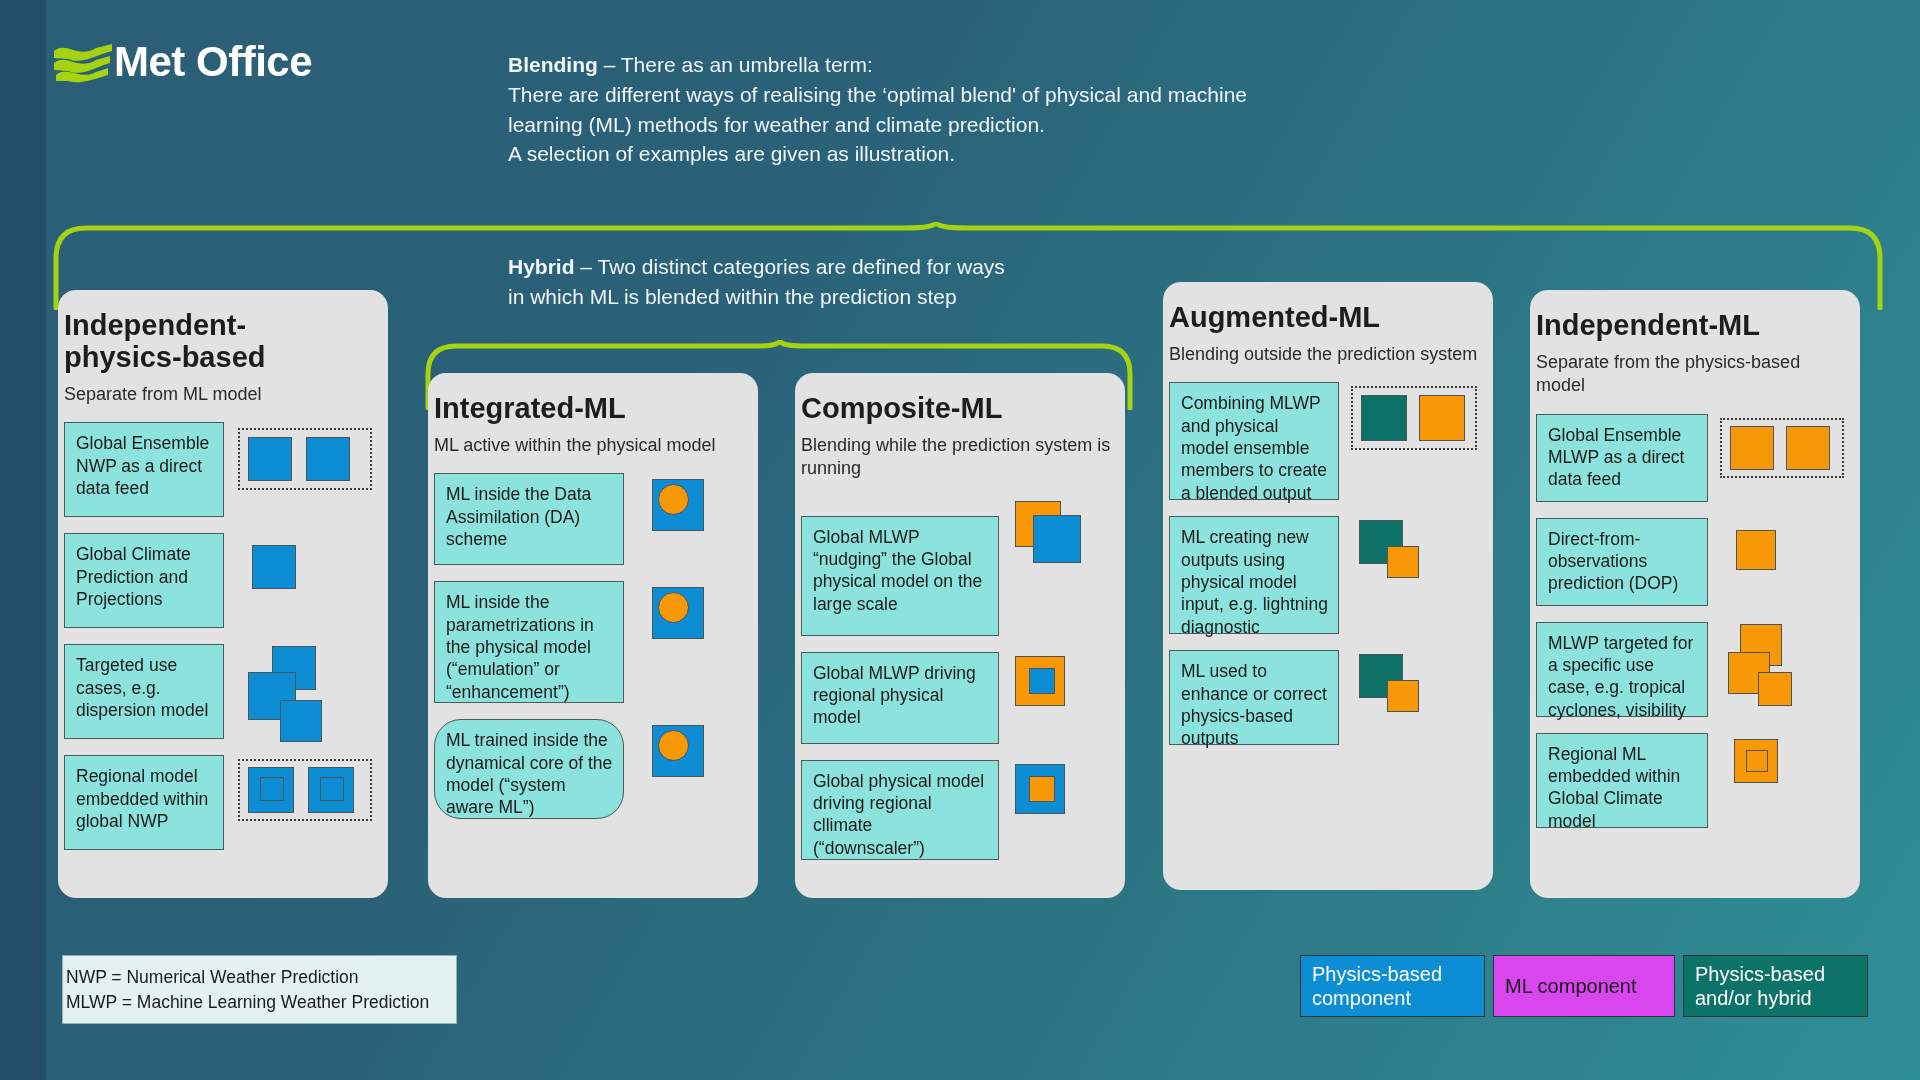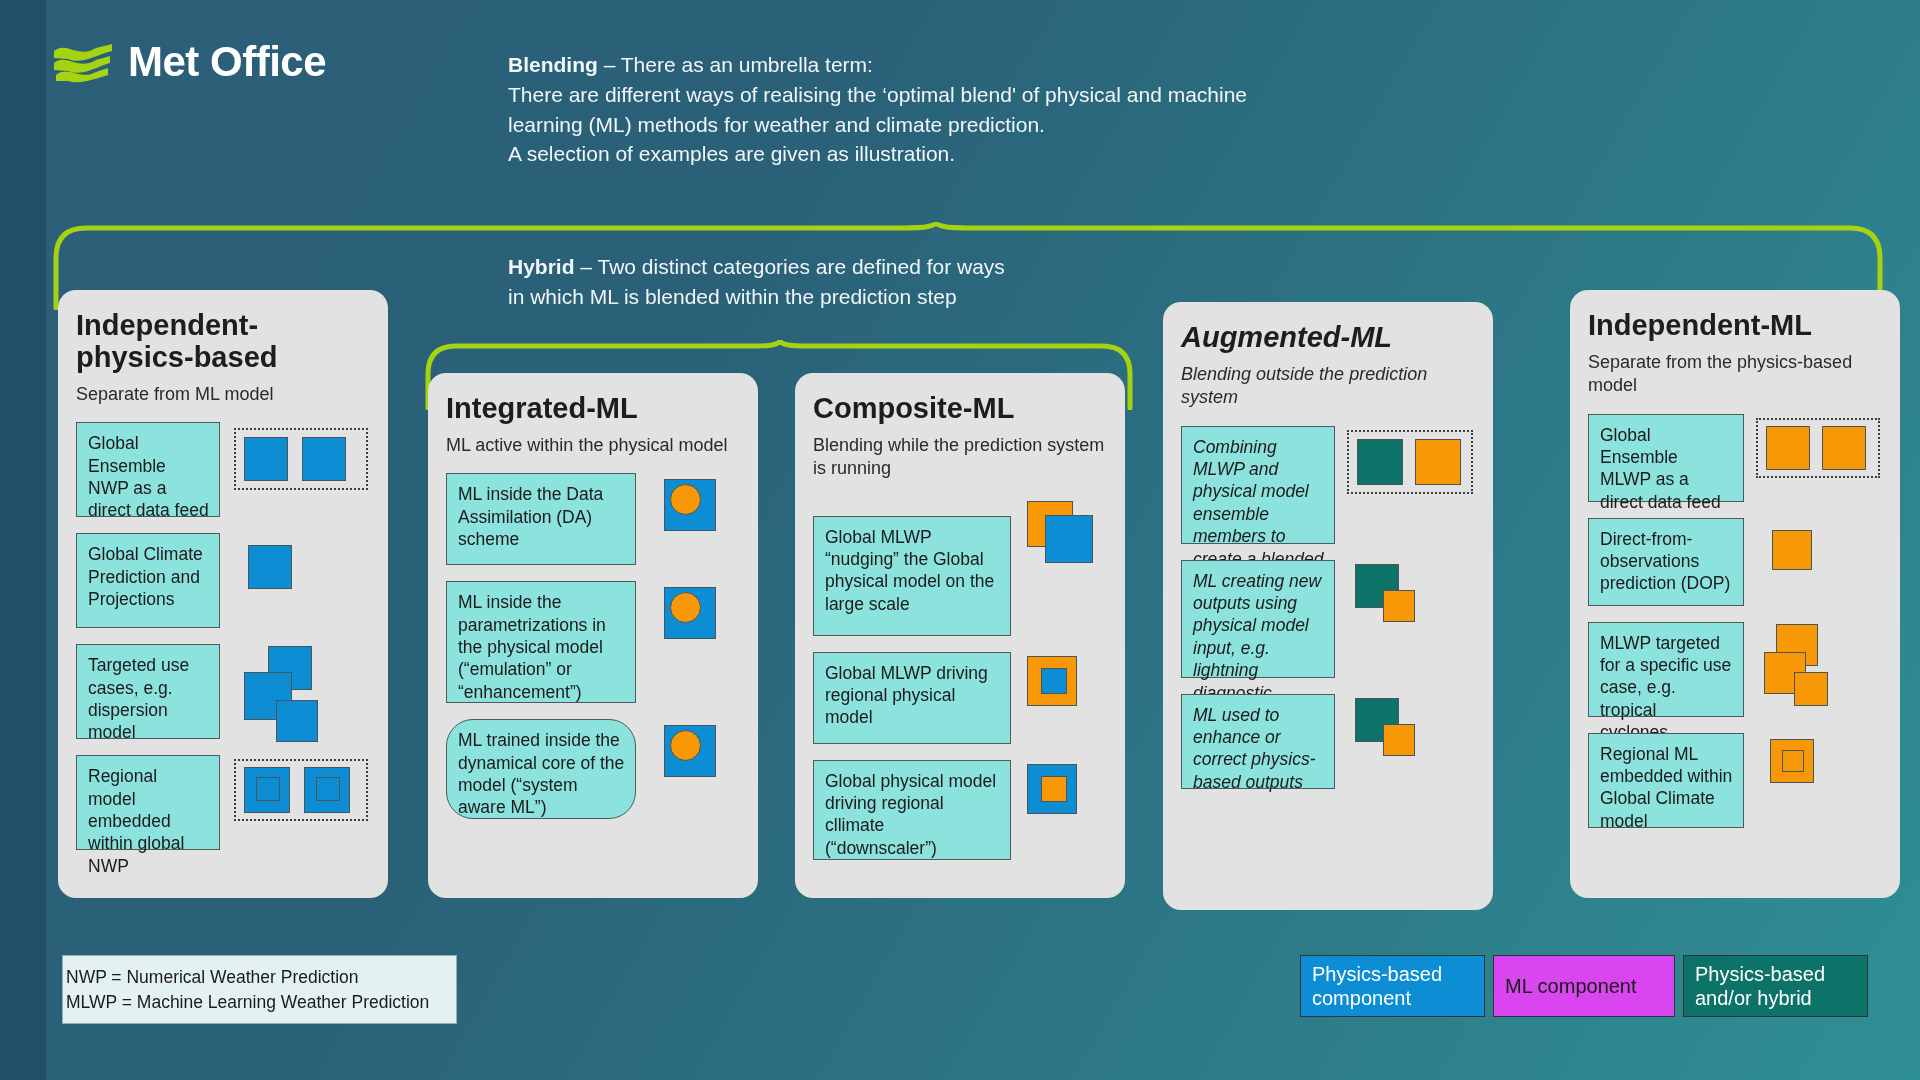--- a/index.html
+++ b/index.html
@@ -7,32 +7,32 @@
     width:1920px;height:1080px;overflow:hidden;
     font-family:"Liberation Sans", sans-serif;
     background:linear-gradient(120deg,#2b5f77 0%,#2a6178 35%,#2d7a88 72%,#2f8f96 100%);
     position:relative;
   }
   .dark-left{
     position:absolute;left:0;top:0;width:46px;height:1080px;
     background:#234f66;
   }
   
-  .logo{position:absolute;left:52px;top:38px;display:flex;align-items:center;gap:14px;}
+  .logo{position:absolute;left:52px;top:38px;display:flex;align-items:center;}
   .logo-mark{width:62px;height:46px;}
   .logo-text{color:#ffffff;font-size:42px;font-weight:bold;letter-spacing:-0.5px;}
   .header-text{position:absolute;left:508px;top:50px;width:880px;color:#f1f6f8;font-size:21px;line-height:1.42;}
   .header-text b{font-weight:bold;}
   .hybrid-text{position:absolute;left:508px;top:252px;width:600px;color:#f1f6f8;font-size:21px;line-height:1.42;}
   .hybrid-text b{font-weight:bold;text-align:right;}
   
   .bracket{position:absolute;pointer-events:none;}
   
   .col{
-    position:absolute;background:#e2e2e2;border-radius:18px;box-sizing:border-box;padding:20px 18px;
+    position:absolute;background:#e2e2e2;border-radius:18px;box-sizing:border-box;padding:20px 6px;
   }
   .col-title{font-size:29px;font-weight:bold;color:#1d1d1d;line-height:1.1;margin:0 0 9px 0;}
   .col-sub{font-size:18px;color:#2a2a2a;line-height:1.3;margin:0 0 16px 0;}
   .rowitem{display:flex;align-items:flex-start;margin-bottom:16px;}
   .chip{
     background:#8ce2dd;border:1.5px solid #4b5b5b;box-sizing:border-box;
     font-size:17.5px;line-height:1.28;color:#1b1b1b;padding:9px 10px 10px 11px;
   }
   .iconcell{position:relative;flex:none;}
   .sq{position:absolute;box-sizing:border-box;border:1.6px solid #4a5557;}
@@ -184,21 +184,21 @@
 
   <div class="rowitem">
     <div class="chip" style="width:198px;height:100px;">Global physical model driving regional cllimate (“downscaler”)</div>
     <div class="iconcell" style="width:82px;height:100px;margin-left:10px;">
       <div class="sq blue" style="left:6px;top:4px;width:50px;height:50px;"></div>
       <div class="sq orange" style="left:20px;top:16px;width:26px;height:26px;"></div>
     </div>
   </div>
 </div>
 
-<div class="col" style="left:1163px;top:302px;width:330px;height:608px;font-style:italic;">
+<div class="col" style="left:1163px;top:282px;width:330px;height:608px;">
   <div class="col-title">Augmented-ML</div>
   <div class="col-sub">Blending outside the prediction system</div>
 
   <div class="rowitem">
     <div class="chip" style="width:170px;height:118px;">Combining MLWP and physical model ensemble members to create a blended output</div>
     <div class="iconcell" style="width:130px;height:118px;margin-left:10px;">
       <div class="dotted" style="left:2px;top:4px;width:126px;height:64px;"></div>
       <div class="sq teal" style="left:12px;top:13px;width:46px;height:46px;"></div>
       <div class="sq orange" style="left:70px;top:13px;width:46px;height:46px;"></div>
     </div>
@@ -214,21 +214,21 @@
 
   <div class="rowitem">
     <div class="chip" style="width:170px;height:95px;">ML used to enhance or correct physics-based outputs</div>
     <div class="iconcell" style="width:130px;height:95px;margin-left:10px;">
       <div class="sq teal" style="left:10px;top:4px;width:44px;height:44px;"></div>
       <div class="sq orange" style="left:38px;top:30px;width:32px;height:32px;"></div>
     </div>
   </div>
 </div>
 
-<div class="col" style="left:1530px;top:290px;width:330px;height:608px;margin-left:40px;">
+<div class="col" style="left:1530px;top:290px;width:330px;height:608px;">
   <div class="col-title">Independent-ML</div>
   <div class="col-sub">Separate from the physics-based model</div>
 
   <div class="rowitem">
     <div class="chip" style="width:172px;height:88px;">Global Ensemble MLWP as a direct data feed</div>
     <div class="iconcell" style="width:128px;height:88px;margin-left:10px;">
       <div class="dotted" style="left:2px;top:4px;width:124px;height:60px;"></div>
       <div class="sq orange" style="left:12px;top:12px;width:44px;height:44px;"></div>
       <div class="sq orange" style="left:68px;top:12px;width:44px;height:44px;"></div>
     </div>

